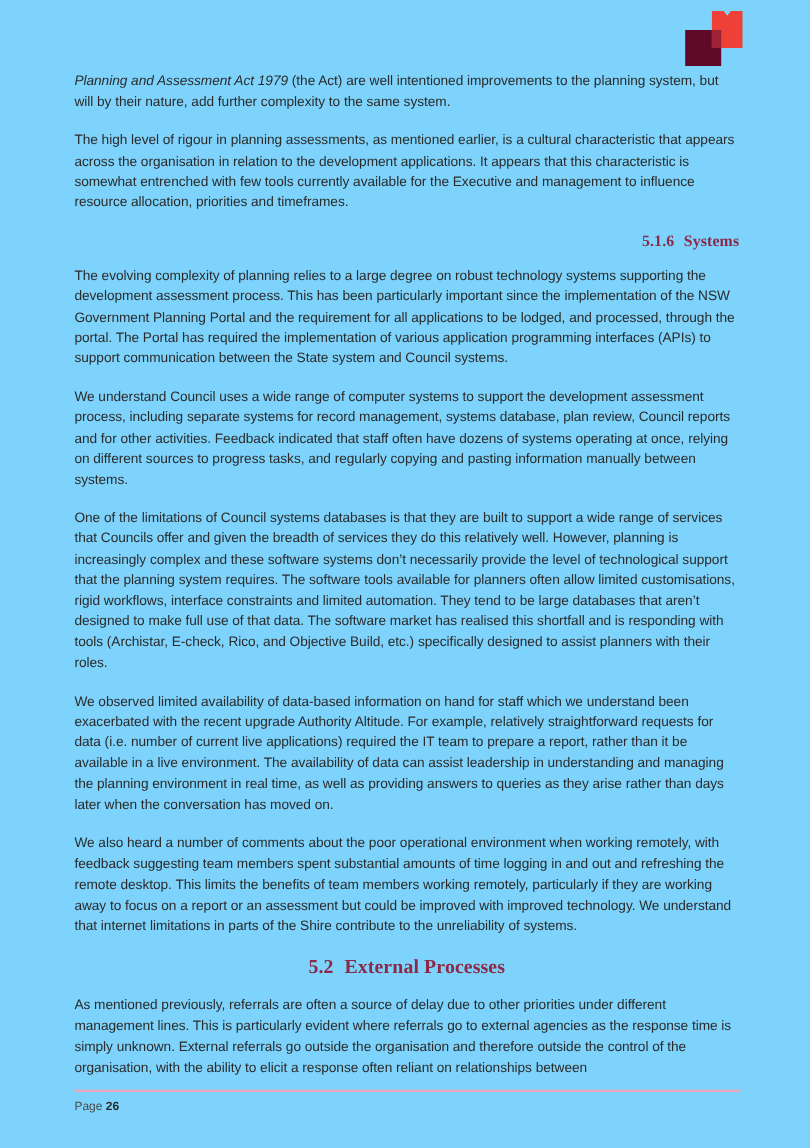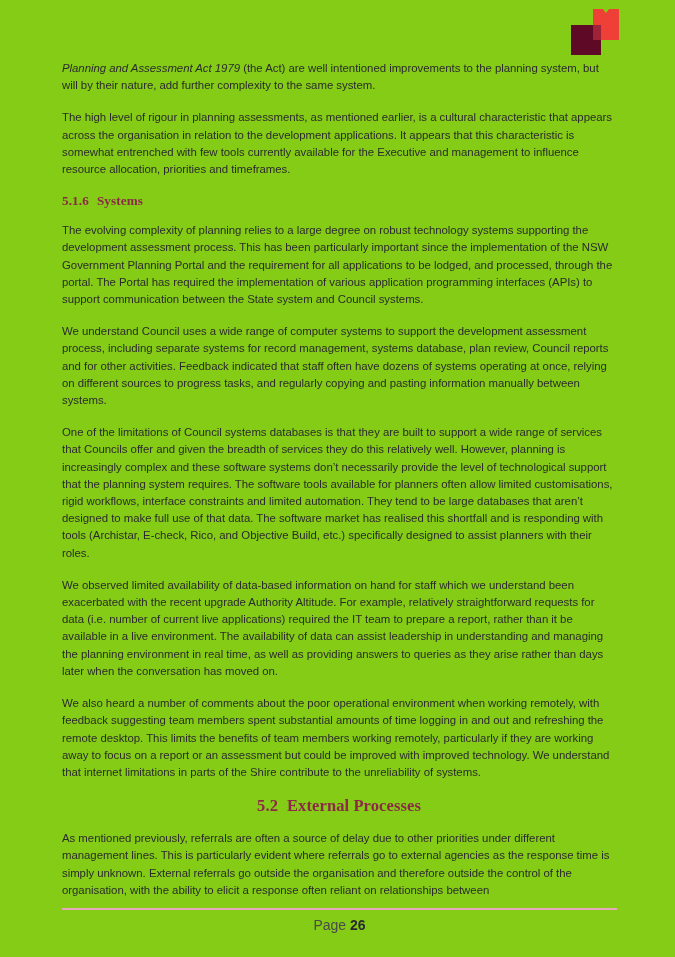--- a/index.html
+++ b/index.html
@@ -11,21 +11,21 @@
     width: 675px;
     height: 957px;
     position: relative;
     font-family: "Liberation Sans", sans-serif;
     overflow: hidden;
   }
 
   .page {
     position: absolute;
     inset: 0;
-    background: #84cc16;
+    background: #7dd3fc;
   }
 
   
   .logo {
     position: absolute;
     left: 571px;
     top: 9px;
     width: 48px;
     height: 46px;
   }
@@ -88,40 +88,41 @@
   }
   h2.heading-2 .num { margin-right: 9px; }
 
   h3.heading-3 {
     margin: 11px 0 13px 0;
     font-family: "Liberation Serif", serif;
     font-size: 13.2px;
     font-weight: 700;
     color: #8b2947;
     letter-spacing: 0.1px;
+    text-align: right;
   }
   h3.heading-3 .num { margin-right: 8px; }
 
   
   .footer {
     position: absolute;
     left: 62px;
     top: 908px;
     width: 555px;
   }
   .footer-rule {
     width: 100%;
     height: 1.5px;
     background: #e8a9bd;
   }
   .footer-text {
     margin-top: 7px;
-    text-align: center;
+    text-align: left;
     font-family: "Liberation Sans", sans-serif;
-    font-size: 14px;
+    font-size: 10px;
     color: #4a4a4a;
   }
   .footer-text .pagenum {
     font-weight: 700;
     color: #2b2b2b;
   }
 </style>
 </head>
 <body>
 

